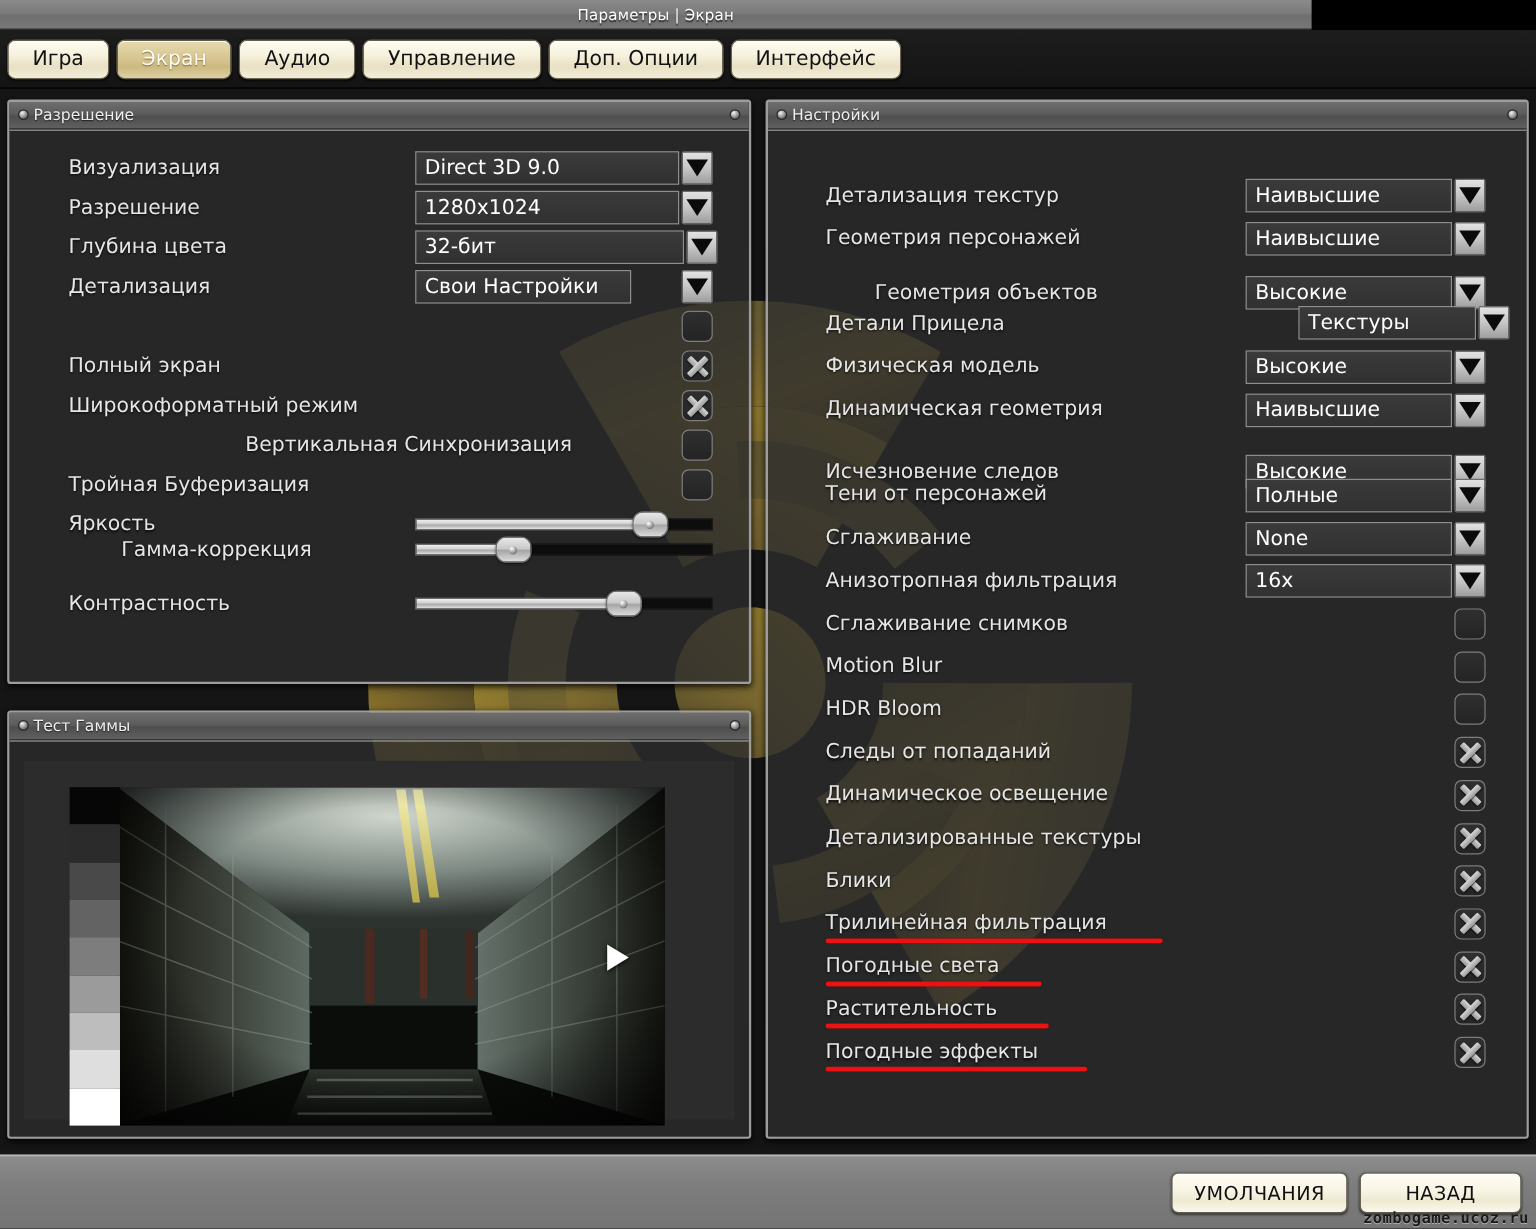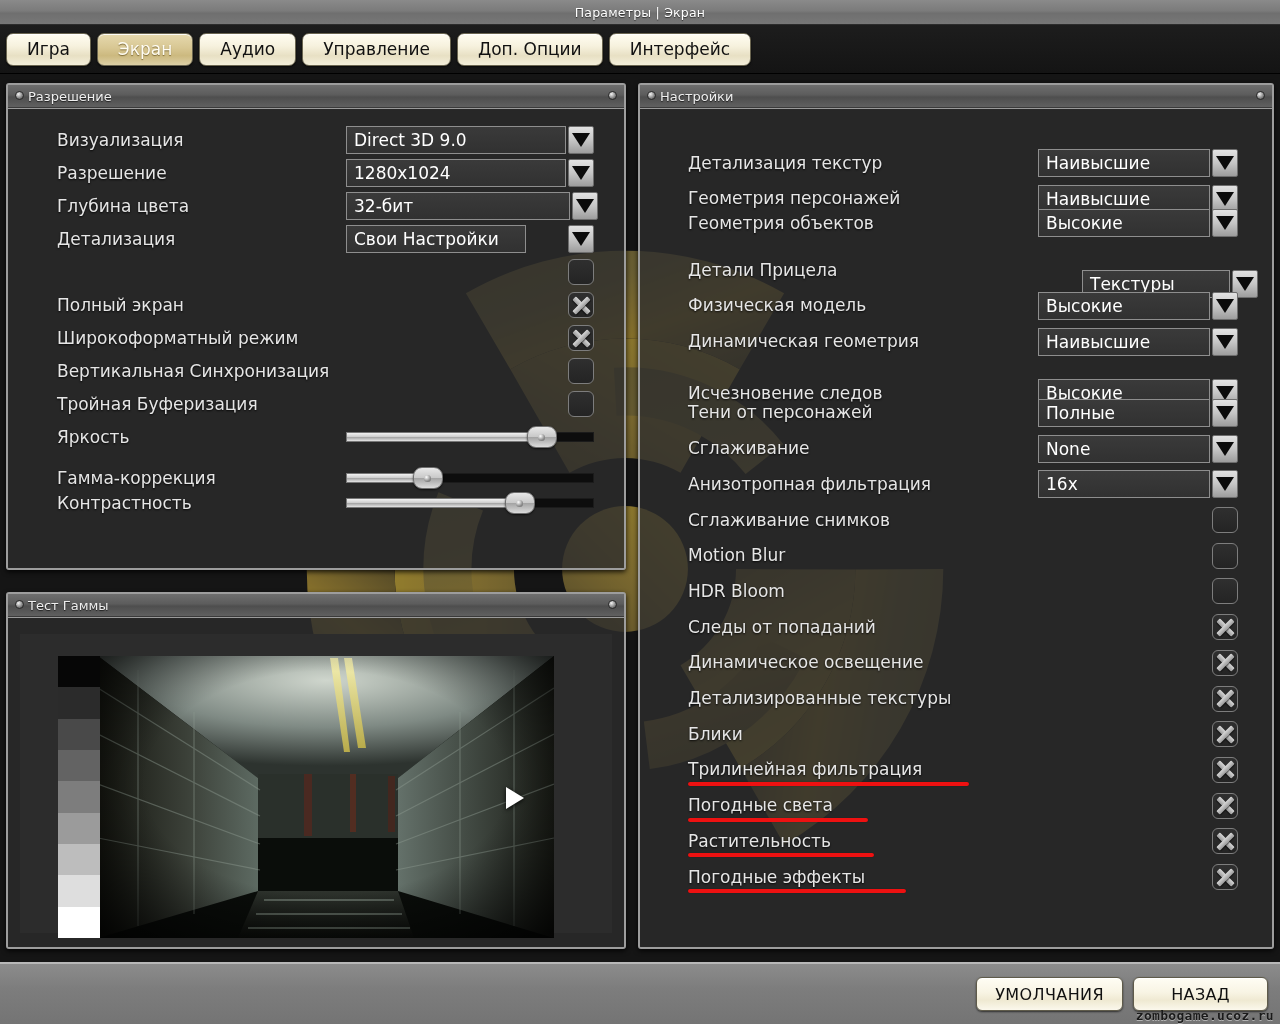--- a/index.html
+++ b/index.html
@@ -6,21 +6,21 @@
   html,body { width:1280px; height:1024px; overflow:hidden; }
   body {
     font-family: "DejaVu Sans", "Liberation Sans", sans-serif;
     background:#000;
     color:#e8e8e8;
     position:relative;
   }
 
   
   #titlebar{
-    position:absolute; left:0; top:0; width:1280px; height:25px;
+    position:absolute; left:0; top:0; width:1093px; height:25px;
     background:linear-gradient(to bottom,#8a8a8a 0%,#7b7b7b 45%,#6f6f6f 55%,#777 100%);
     border-bottom:1px solid #2c2c2c;
     display:flex; align-items:center; justify-content:center;
   }
   #titlebar .t{
     font-size:12.5px; color:#fff; letter-spacing:.2px;
     text-shadow:0 1px 1px rgba(0,0,0,.6);
   }
 
   
@@ -328,37 +328,37 @@
           <div class="cb" style="left: 560px; top: 4px;"></div>
         </div>
         <div class="row" style="top: 179px;">
           <span class="label" style="margin-left: 49px;">Полный экран</span>
           <div class="cb on" style="left: 560px; top: 4px;"></div>
         </div>
         <div class="row" style="top: 212px;">
           <span class="label" style="margin-left: 49px;">Широкоформатный режим</span>
           <div class="cb on" style="left: 560px; top: 4px;"></div>
         </div>
-        <div class="row" style="top: 245px;">
+        <div class="row" style="top: 245px; justify-content: center;">
           <span class="label" style="margin-left: 49px;">Вертикальная Синхронизация</span>
           <div class="cb" style="left: 560px; top: 4px;"></div>
         </div>
         <div class="row" style="top: 278px;">
           <span class="label" style="margin-left: 49px;">Тройная Буферизация</span>
           <div class="cb" style="left: 560px; top: 4px;"></div>
         </div>
         <div class="row" style="top: 311px;">
           <span class="label" style="margin-left: 49px;">Яркость</span>
           <div class="sl" style="left: 338px; width: 248px; top: 6px;">
             <div class="trackbg"></div>
             <div class="fill" style="width: 79%;"></div>
             <div class="knob" style="left: calc(79% - 15px);"></div>
           </div>
         </div>
-        <div class="row" style="top: 352px;">
+        <div class="row" style="top: 332px; padding-left: 44px;">
           <span class="label" style="margin-left: 49px;">Гамма-коррекция</span>
           <div class="sl" style="left: 338px; width: 248px; top: 6px;">
             <div class="trackbg"></div>
             <div class="fill" style="width: 33%;"></div>
             <div class="knob" style="left: calc(33% - 15px);"></div>
           </div>
         </div>
         <div class="row" style="top: 377px;">
           <span class="label" style="margin-left: 49px;">Контрастность</span>
           <div class="sl" style="left: 338px; width: 248px; top: 6px;">
@@ -488,32 +488,32 @@
         </div>
         <div class="row" style="top: 72.7px;">
           <span class="label" style="margin-left: 48px;">Геометрия персонажей</span>
           <div class="dd" style="left: 398px; width: 200px; top: 3px;">
             <div class="val">Наивысшие</div>
             <div class="arrow">
               <i></i>
             </div>
           </div>
         </div>
-        <div class="row" style="top: 97px;">
+        <div class="row" style="top: 118px; padding-left: 41px;">
           <span class="label" style="margin-left: 48px;">Геометрия объектов</span>
           <div class="dd" style="left: 398px; width: 200px; top: 3px;">
             <div class="val">Высокие</div>
             <div class="arrow">
               <i></i>
             </div>
           </div>
         </div>
         <div class="row" style="top: 144.1px;">
           <span class="label" style="margin-left: 48px;">Детали Прицела</span>
-          <div class="dd" style="left: 398px; width: 220px; top: 17px; padding-left: 44px;">
+          <div class="dd" style="left: 398px; width: 220px; top: 2px; padding-left: 44px;">
             <div class="val">Текстуры</div>
             <div class="arrow">
               <i></i>
             </div>
           </div>
         </div>
         <div class="row" style="top: 179.8px;">
           <span class="label" style="margin-left: 48px;">Физическая модель</span>
           <div class="dd" style="left: 398px; width: 200px; top: 3px;">
             <div class="val">Высокие</div>

